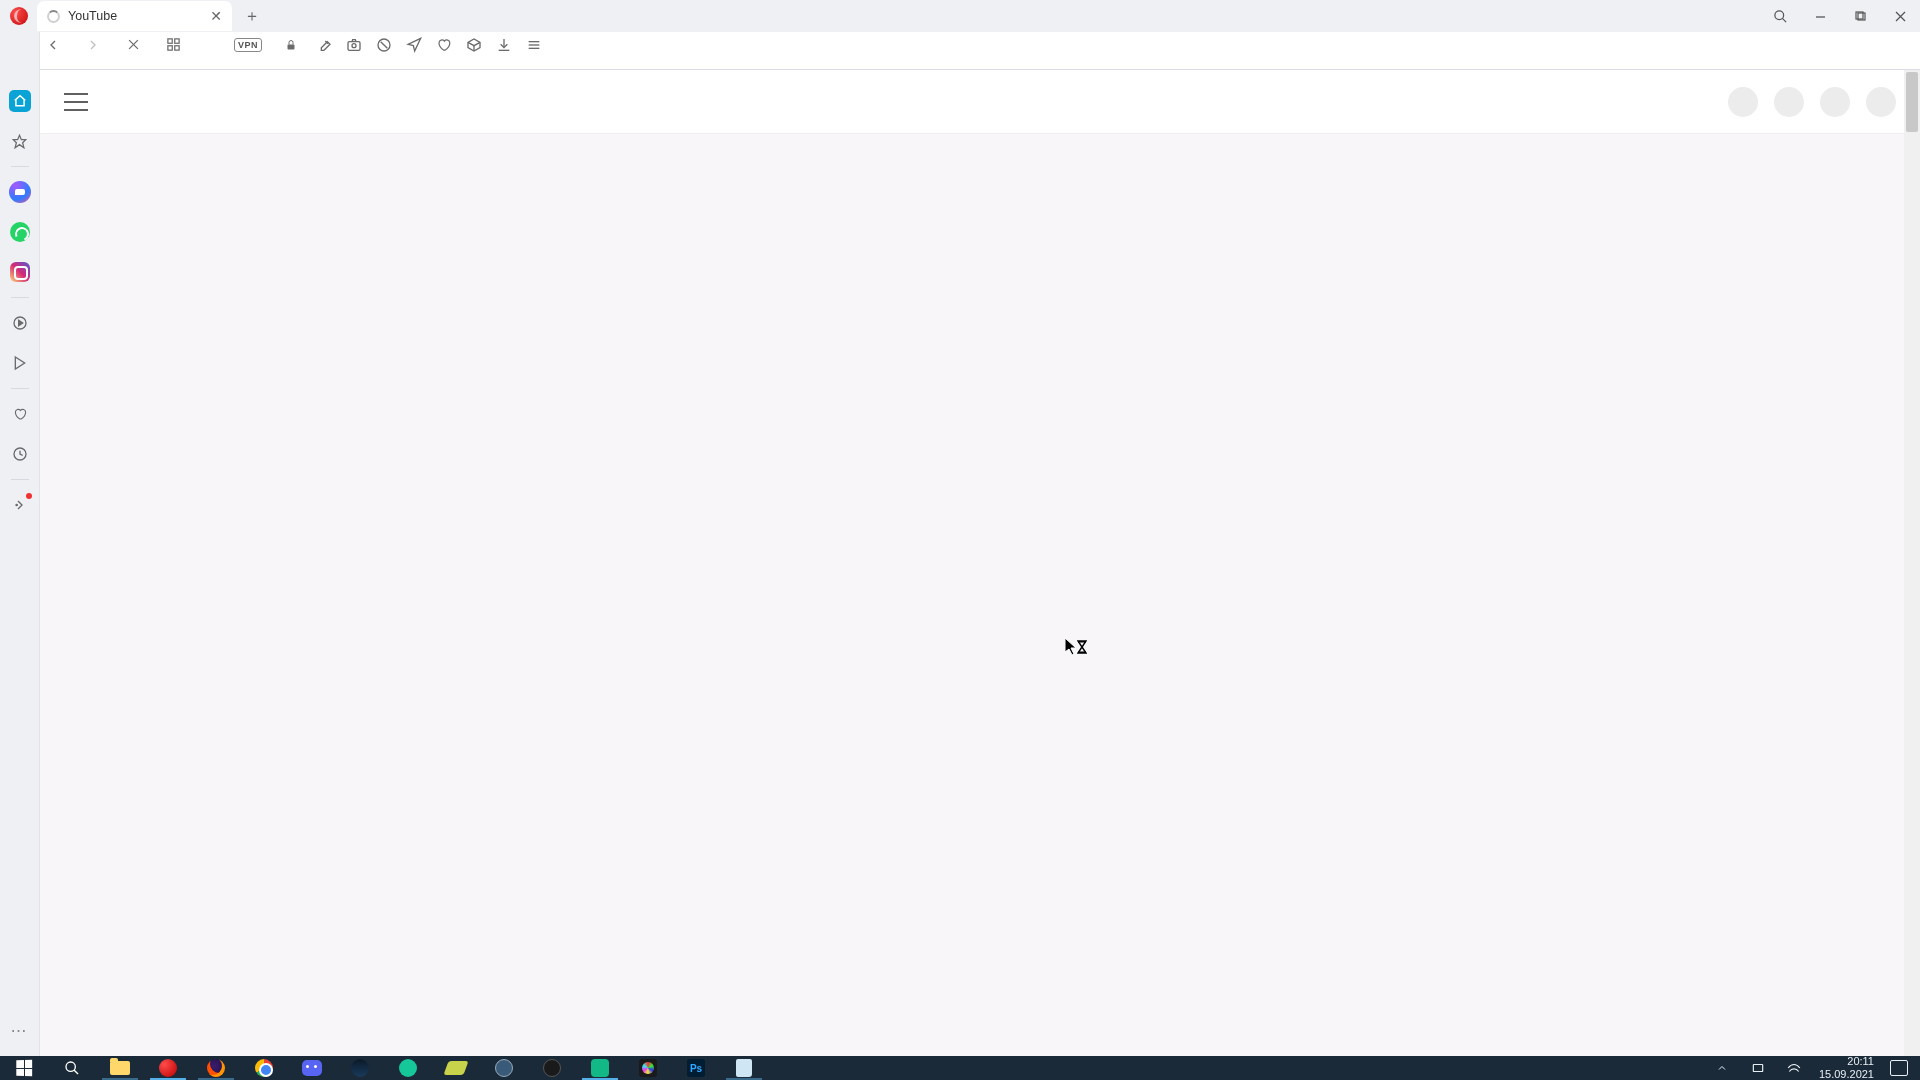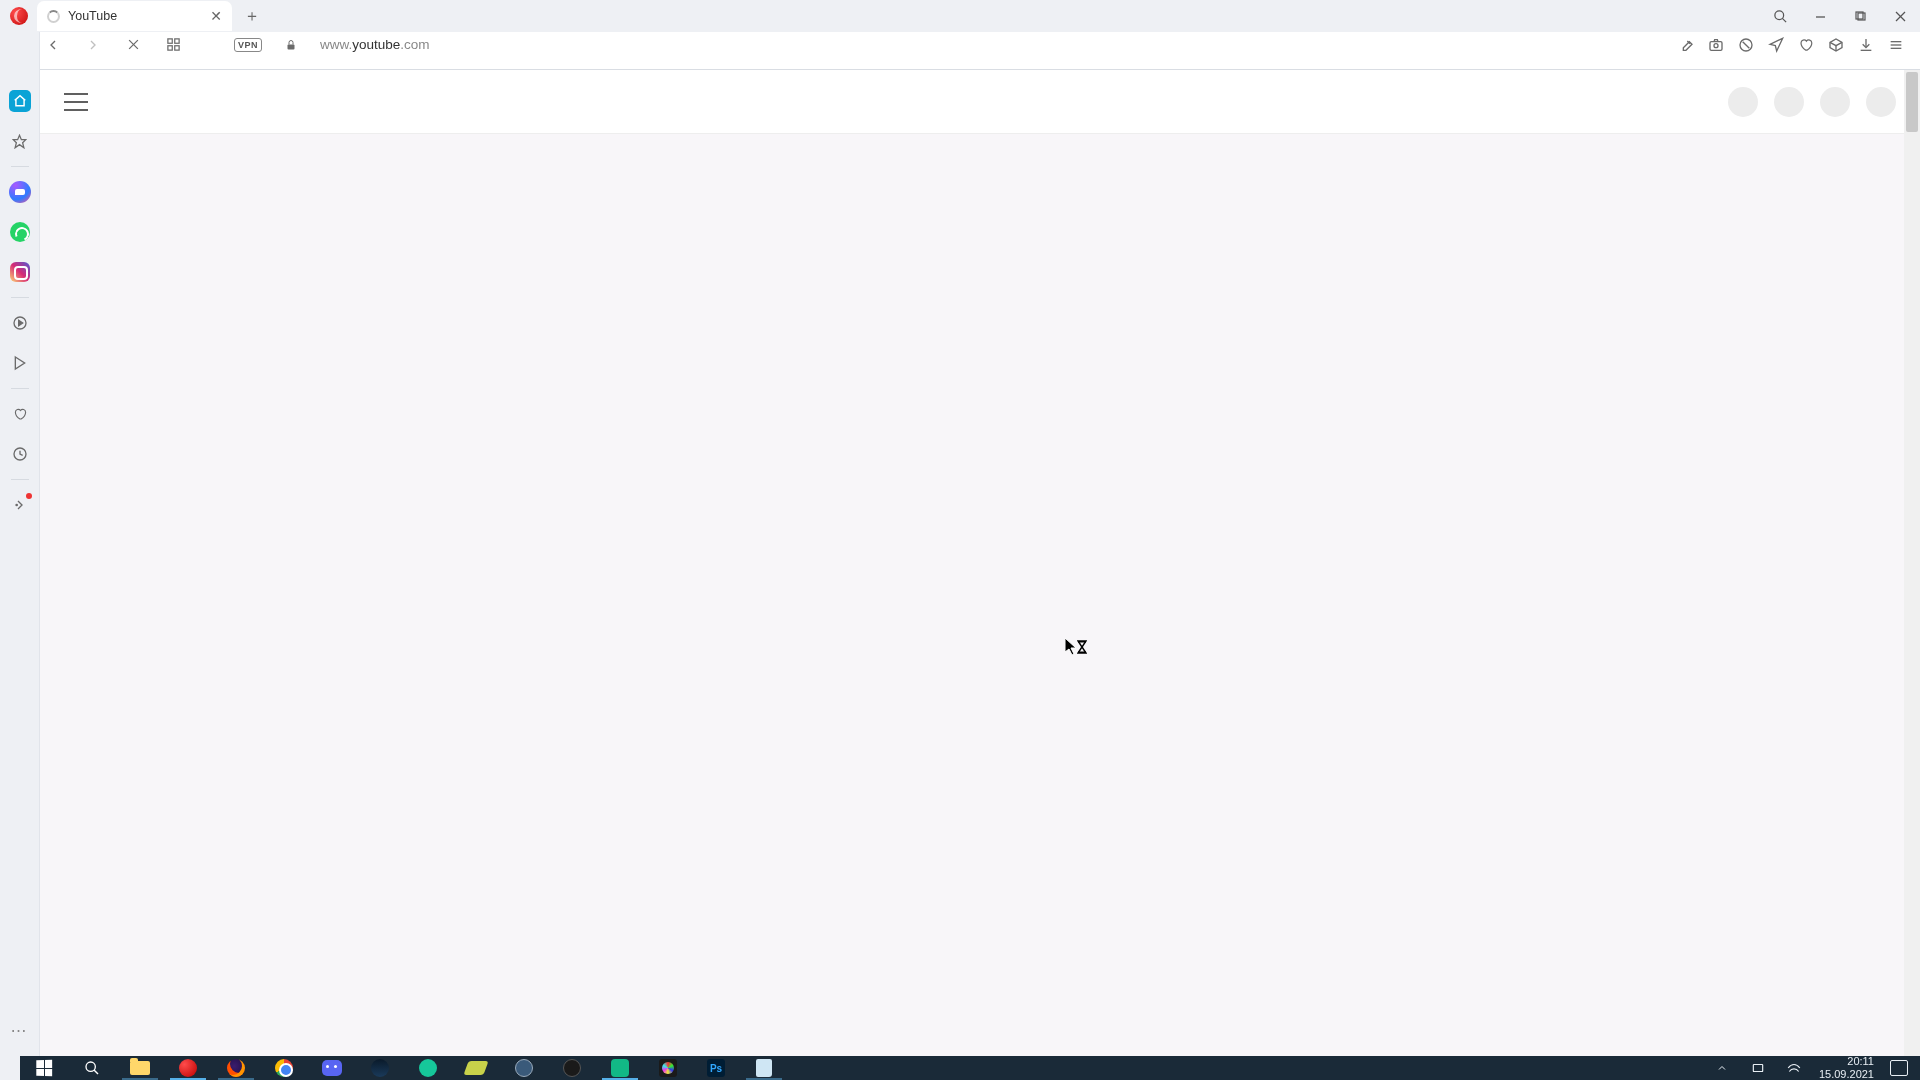--- a/index.html
+++ b/index.html
@@ -53,21 +53,21 @@
   .skeleton-circle { width:30px; height:30px; border-radius:50%; background:#ececec; }
   .page-body { position:absolute; top:64px; left:0; right:0; bottom:0; background:#f8f6f9; }
   .cursor-busy { position:absolute; width:20px; height:14px; pointer-events:none; }
   .cursor-busy svg { position:absolute; }
   
   
   .scroll-track { position:absolute; right:0; top:70px; bottom:24px; width:16px; background:#f0f0f0; }
   .scroll-thumb { position:absolute; top:2px; right:2px; width:12px; height:60px; background:#c8c8c8; border-radius:2px; }
 
   
-  .taskbar { position:absolute; left:0; right:0; bottom:0; height:24px; background:#1a2a38; display:flex; align-items:stretch; color:#fff; font-size:11px;margin-left:20px; }
+  .taskbar { position:absolute; left:0; right:0; bottom:0; height:24px; background:#1a2a38; display:flex; align-items:stretch; color:#fff; font-size:11px; }
   .tb-left { display:flex; align-items:stretch; }
   .tb-btn { width:48px; display:flex; align-items:center; justify-content:center; position:relative; }
   .tb-btn.running::after { content:""; position:absolute; bottom:0; left:6px; right:6px; height:2px; background:#56b0e8; }
   .tb-btn.runningAlt::after { content:""; position:absolute; bottom:0; left:6px; right:6px; height:2px; background:#3a6a8a; }
   .tb-ico { width:22px; height:22px; display:flex; align-items:center; justify-content:center; font-size:14px; }
   .tb-right { margin-left:auto; display:flex; align-items:center; gap:14px; padding:0 10px; }
   .tb-clock { text-align:right; line-height:1.15; font-size:11px; color:#e8eef4; }
   .notif-box { width:18px;height:16px;border:1.5px solid #e8eef4; border-radius:2px; }
 
   .win-logo { width:16px; height:16px; display:grid; grid-template-columns:1fr 1fr; grid-template-rows:1fr 1fr; gap:1px; transform: perspective(40px) rotateY(-8deg);}
@@ -155,23 +155,20 @@
       </svg>
   </div>
   <span style="width:16px"></span>
   <span class="vpn">VPN</span>
   <span class="lock">
     <svg width="12" height="14" viewBox="0 0 24 24" fill="currentColor">
         <rect x="5" y="11" width="14" height="10" rx="2"></rect>
         <path d="M8 11V7a4 4 0 018 0v4" fill="none" stroke="currentColor" stroke-width="2"></path>
       </svg>
   </span>
-  <div class="url">
-    <span>www.</span><span class="host">youtube</span><span>.com</span>
-  </div>
   <div class="addr-right">
     <div class="ibtn">
         <svg width="16" height="16" viewBox="0 0 24 24" fill="none" stroke="currentColor" stroke-width="2">
           <path d="M12 20l9-9-4-4-9 9v4h4z"></path>
           <path d="M14 6l4 4"></path>
         </svg>
       </div>
     <div class="ibtn">
         <svg width="16" height="16" viewBox="0 0 24 24" fill="none" stroke="currentColor" stroke-width="2">
           <rect x="3" y="7" width="18" height="13" rx="2"></rect>

